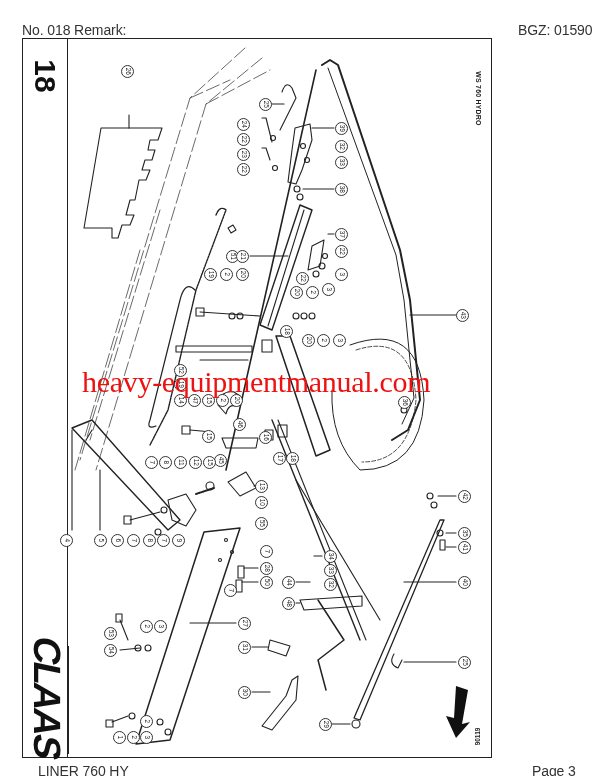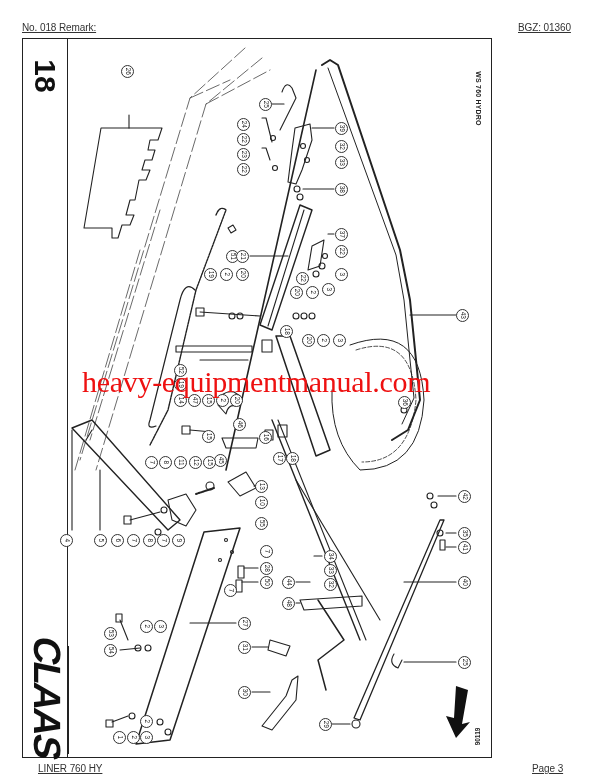--- a/index.html
+++ b/index.html
@@ -1,17 +1,17 @@
 <!DOCTYPE html>
 <html><head>
 <meta charset="utf-8">
 <style>
   html, body { margin:0; padding:0; background:#ffffff; }
   body { width:600px; height:776px; position:relative; overflow:hidden; font-family:"Liberation Sans", sans-serif; color:#111; }
-  .hdr { position:absolute; font-size:10px; color:#333; letter-spacing:-0.1px;text-decoration:underline; }
+  .hdr { position:absolute; font-size:14px; color:#333; letter-spacing:-0.1px; }
   #hdr-left { left:22px; top:22px; }
   #hdr-right { left:518px; top:22px; }
   #ftr-left { left:22px; top:763px;padding-left:16px; }
   #ftr-right { left:532px; top:763px; }
   .frame { position:absolute; left:22px; top:38px; width:470px; height:720px; border:1px solid #222; box-sizing:border-box; }
   .side-strip { position:absolute; left:22px; top:38px; width:46px; height:720px; border-right:1px solid #222; box-sizing:border-box; }
   .page-num { position:absolute; left:26px; top:46px; width:38px; height:60px; display:flex; align-items:center; justify-content:center; }
   .page-num span { display:block; transform:rotate(90deg); font-family:"Liberation Sans", sans-serif; font-weight:bold; font-size:30px; color:#111; }
   .model-tag { position:absolute; left:468px; top:48px; width:20px; height:100px; display:flex; align-items:center; justify-content:center; }
   .model-tag span { display:block; transform:rotate(90deg); white-space:nowrap; font-size:7px; font-weight:bold; color:#222; letter-spacing:0.2px; }
@@ -22,21 +22,21 @@
   .logo-rule { position:absolute; left:68px; top:646px; width:1px; height:108px; background:#222; }
   .diagram { position:absolute; left:68px; top:38px; width:424px; height:720px; }
   .callout { position:absolute; width:13px; height:13px; border:1px solid #333; border-radius:50%; box-sizing:border-box; background:#fff; display:flex; align-items:center; justify-content:center; }
   .callout span { display:block; transform:rotate(90deg); font-size:6.5px; color:#222; line-height:1; }
   .watermark { position:absolute; left:82px; top:365px; font-family:Liberation Serif, serif; font-size:30px; color:#ee1111; letter-spacing:-0.3px; white-space:nowrap; }
 </style>
 </head>
 <body>
 
 <div class="hdr" id="hdr-left">No. 018   Remark:</div>
-<div class="hdr" id="hdr-right">BGZ: 01360</div>
+<div class="hdr" id="hdr-right">BGZ: 01590</div>
 
 <div class="frame"></div>
 <div class="side-strip"></div>
 
 <div class="page-num">
   <span>18</span>
 </div>
 
 <div class="logo">
   <span>CLAAS</span>

